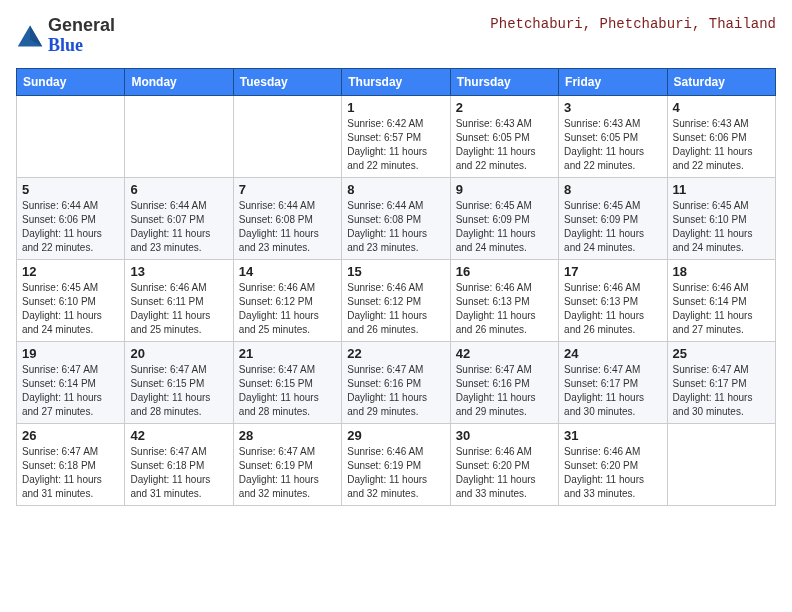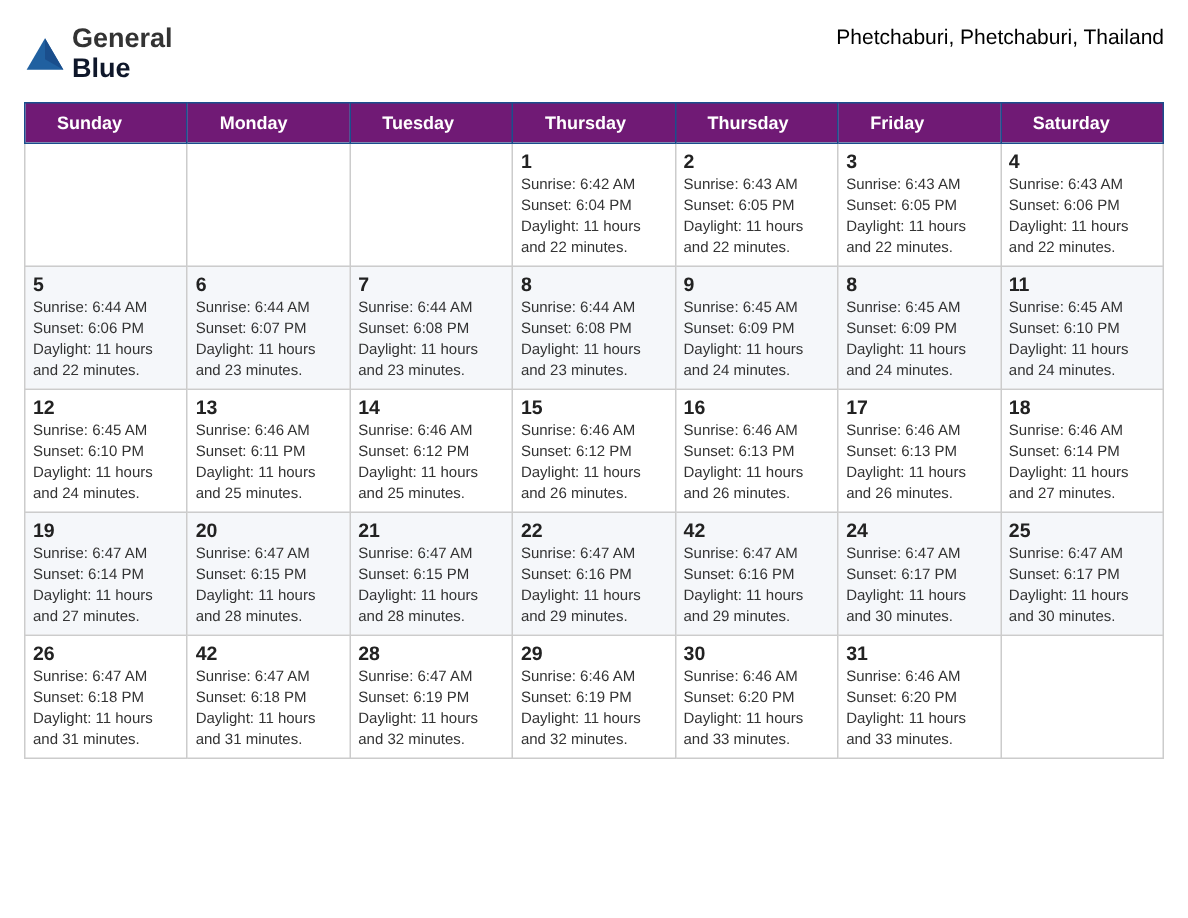--- a/index.html
+++ b/index.html
@@ -20,47 +20,48 @@
       display: flex;
       align-items: center;
       gap: 4px;
     }
     .logo-text {
       font-size: 18px;
       font-weight: bold;
       line-height: 1.1;
     }
     .logo-general { color: #333; }
-    .logo-blue { color: #0f172a; }
+    .logo-blue { color: #1d4ed8; font-family: Liberation Serif, serif; }
     .logo-icon {
       width: 28px;
       height: 28px;
     }
     .title-block {
       text-align: right;
     }
     .month-title {
       font-size: 32px;
       font-weight: bold;
       color: #222;
     }
     .subtitle {
       font-size: 14px;
-      color: #000000;
+      color: #7f1d1d;
+      font-family: Liberation Mono, monospace;
     }
     .calendar {
       width: 100%;
       border-collapse: collapse;
       font-size: 10.5px;
     }
     .calendar th {
-      background: #701a75;
+      background: #3b82f6;
       color: #fff;
       text-align: left;
-      padding: 6px 21px;
+      padding: 6px 6px;
       font-size: 12px;
       font-weight: bold;
       border: 1px solid #1a4e8c;
     }
     .calendar td {
       border: 1px solid #ccc;
       vertical-align: top;
       padding: 4px 5px;
       width: 108px;
       min-height: 80px;
@@ -117,21 +118,21 @@
       </tr>
   </thead>
   <tbody id="calendar-body">
   <tr>
         <td class="empty-cell"></td>
         <td class="empty-cell"></td>
         <td class="empty-cell"></td>
         <td>
           <span class="day-num">1</span>
           <div class="day-info" style="white-space: pre-line;">Sunrise: 6:42 AM
-Sunset: 6:04 PM
+Sunset: 6:57 PM
 Daylight: 11 hours
 and 22 minutes.</div>
         </td>
         <td>
           <span class="day-num">2</span>
           <div class="day-info" style="white-space: pre-line;">Sunrise: 6:43 AM
 Sunset: 6:05 PM
 Daylight: 11 hours
 and 22 minutes.</div>
         </td>

